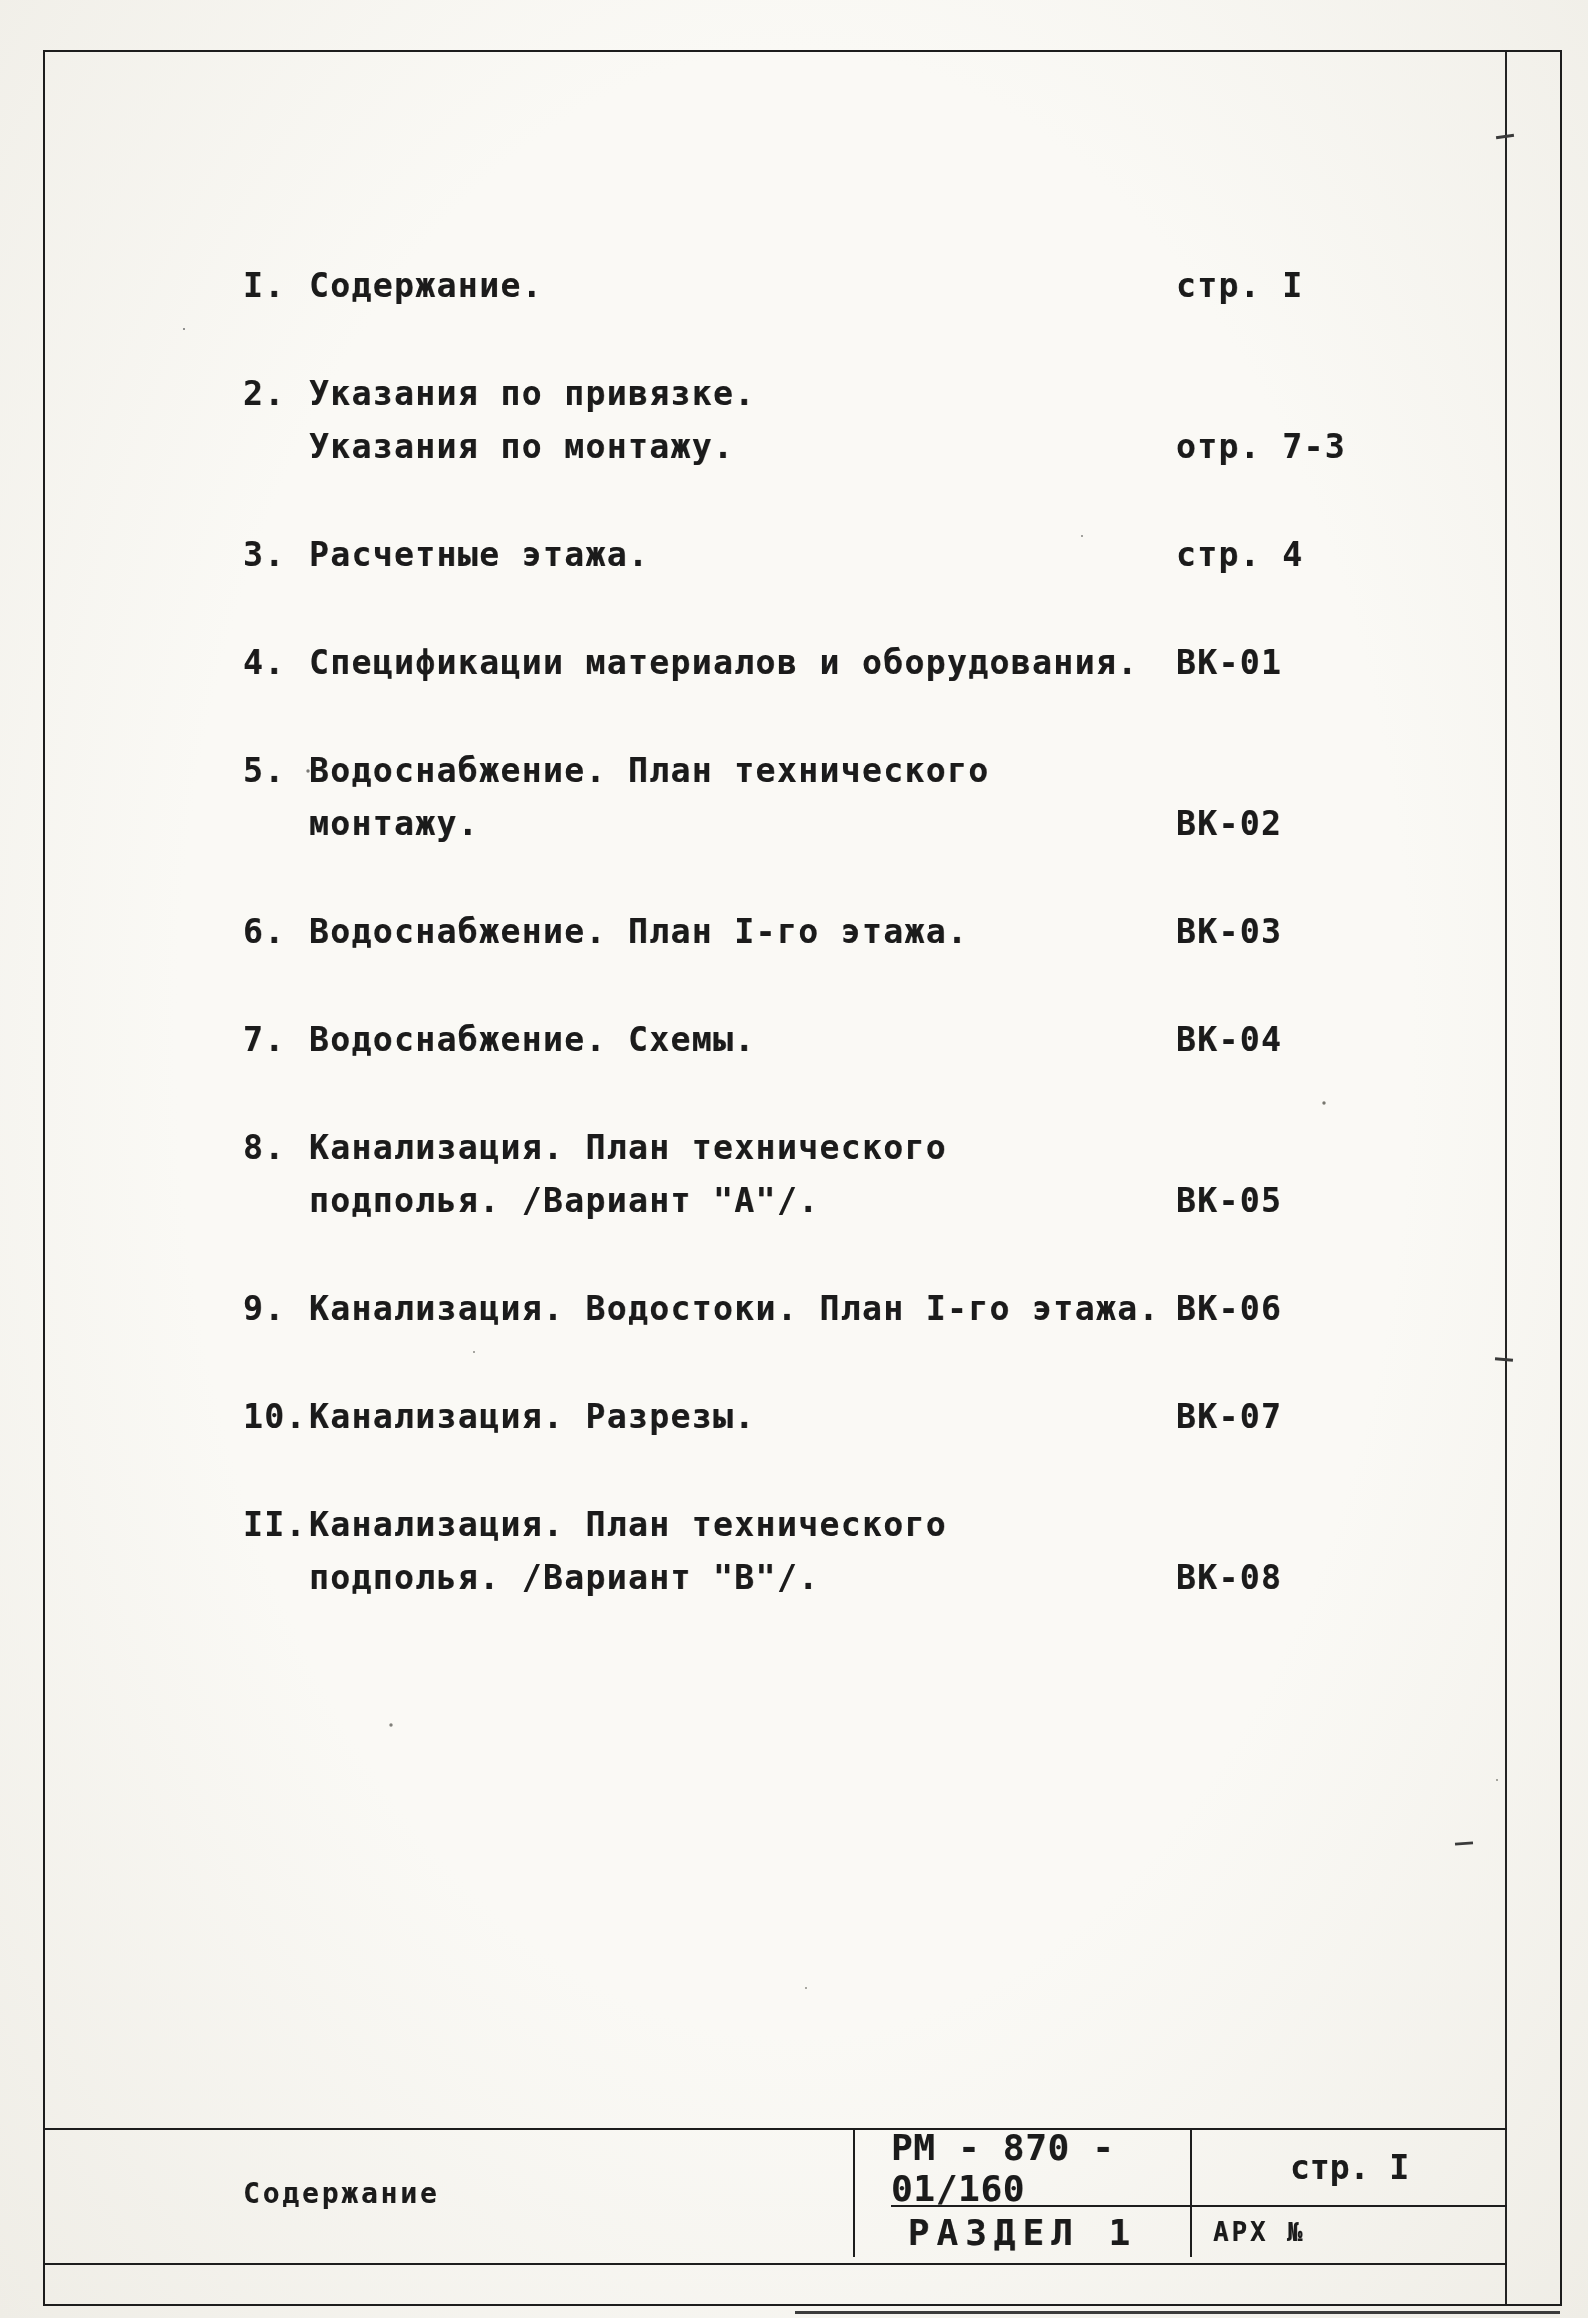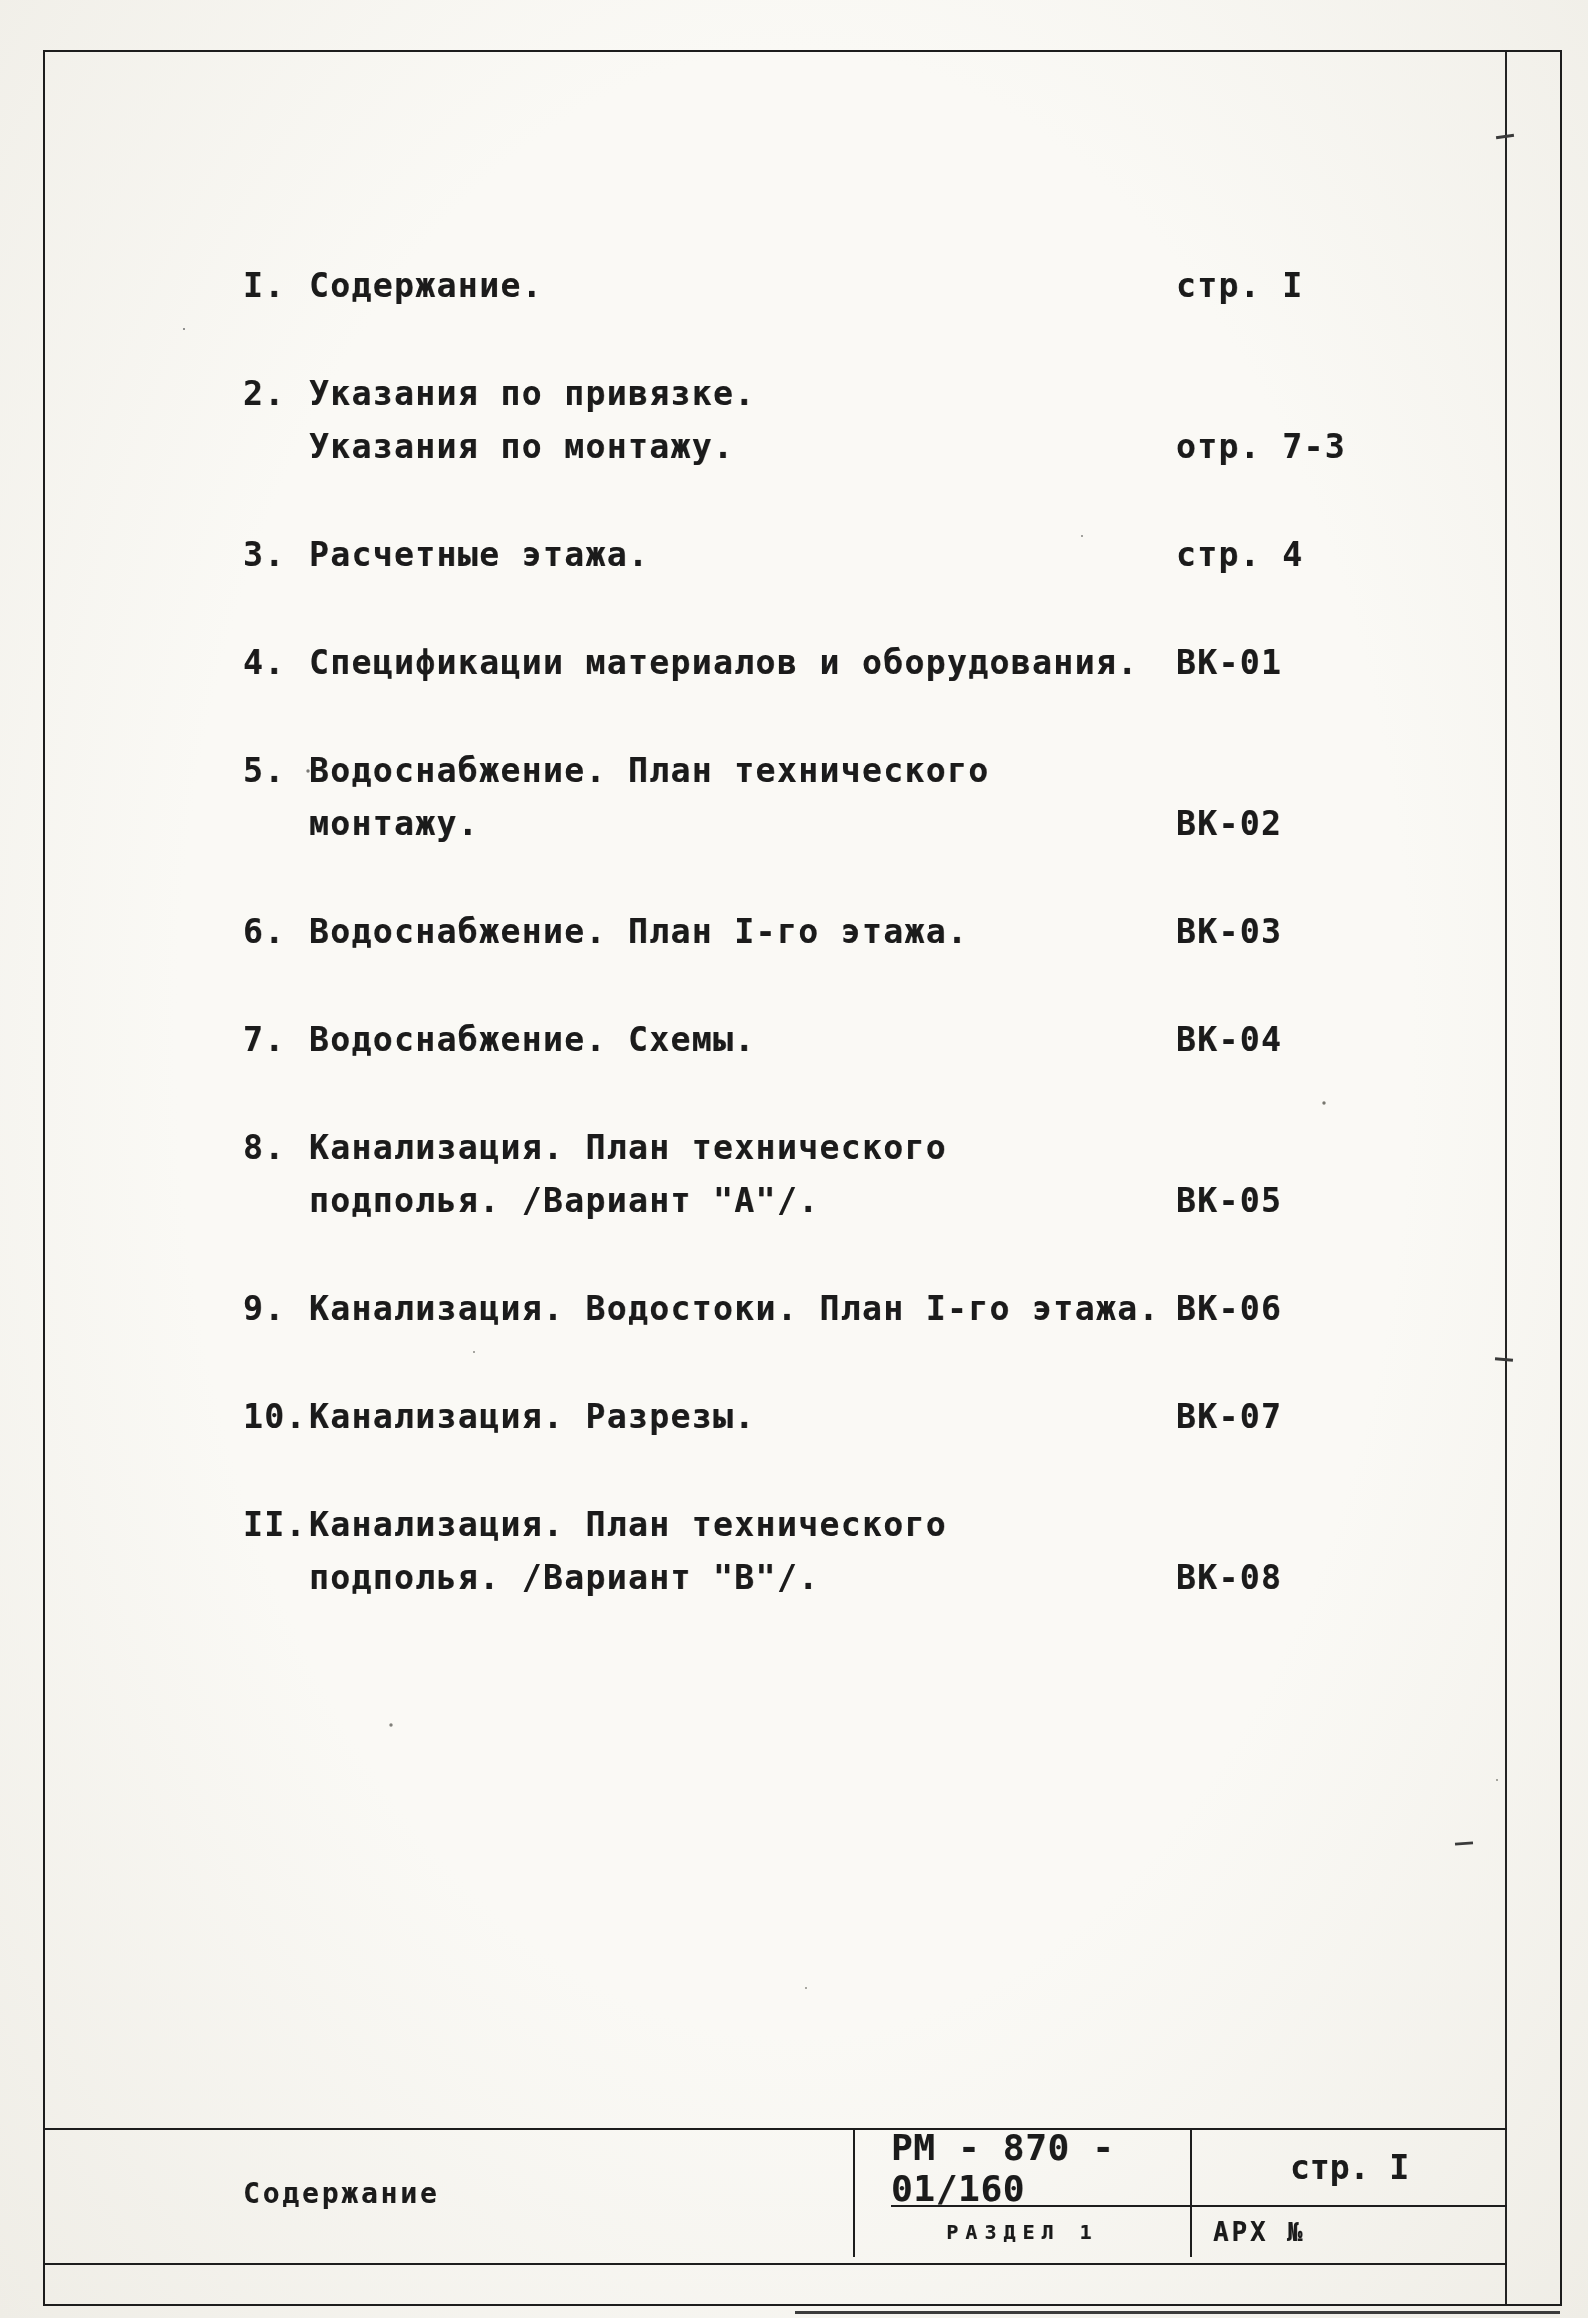--- a/index.html
+++ b/index.html
@@ -130,21 +130,21 @@
     display: flex;
     align-items: center;
     justify-content: center;
     font-size: 33px;
   }
   .tb-mid-bot {
     border-right: 2.8px solid #1d1d1d;
     display: flex;
     align-items: center;
     justify-content: center;
-    font-size: 20px;
+    font-size: 36px;
     letter-spacing: 7px;
   }
   .tb-right-bot {
     display: flex;
     align-items: center;
     padding-left: 21px;
     font-size: 26px;
     letter-spacing: 2.8px;
   }
 </style>

